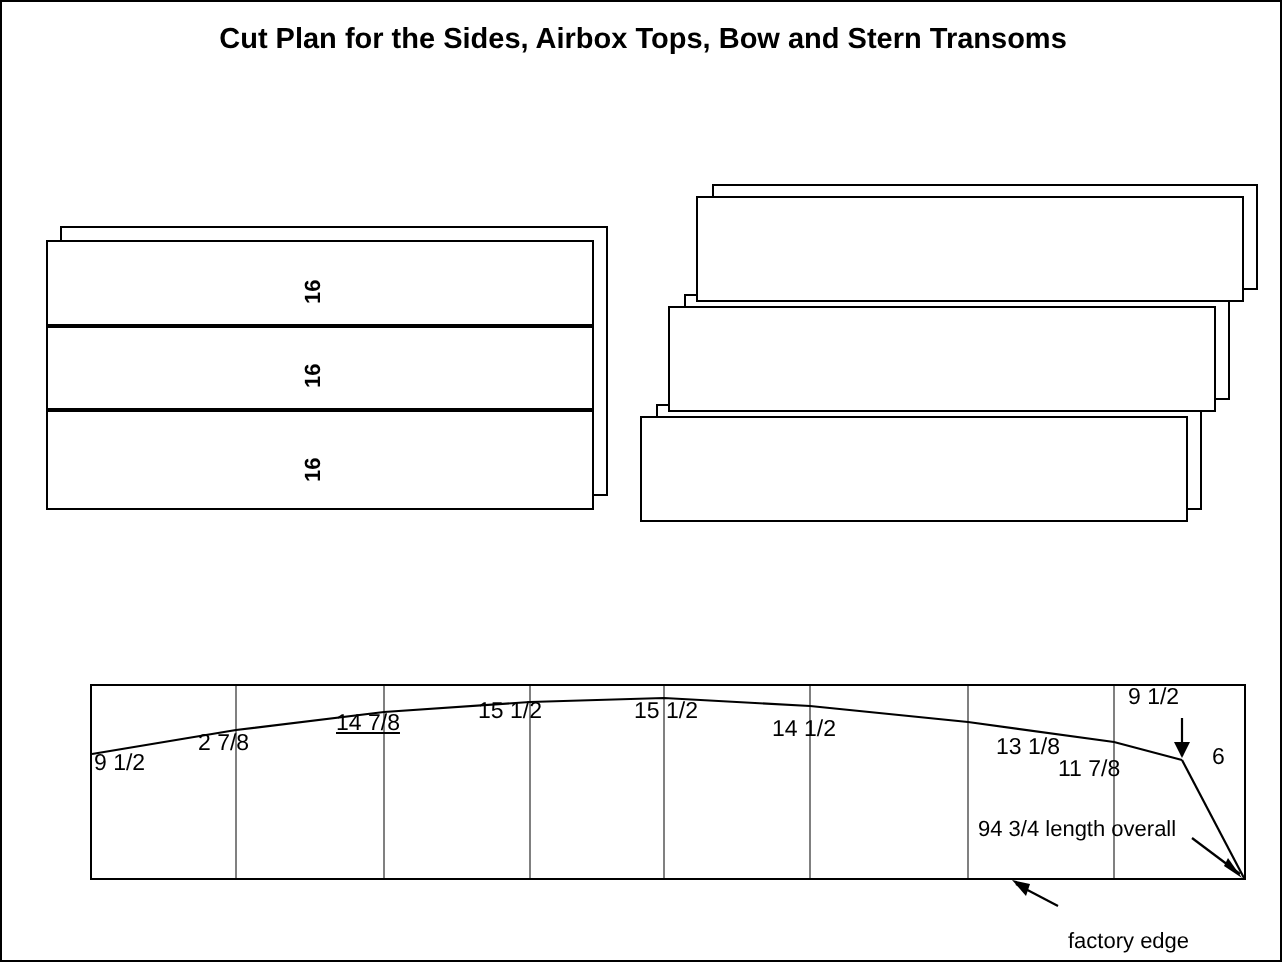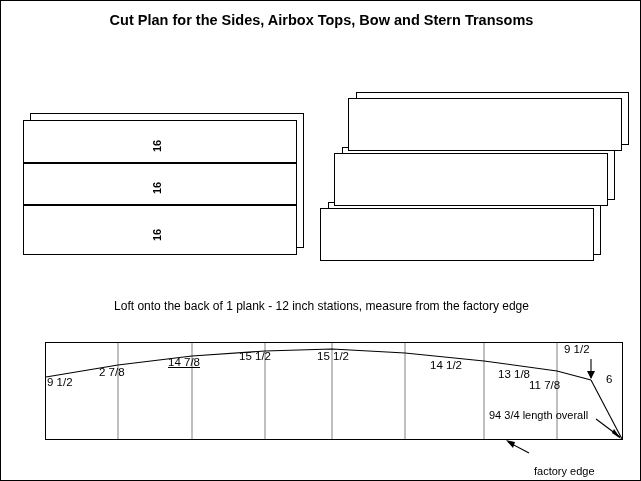--- a/index.html
+++ b/index.html
@@ -129,21 +129,20 @@
 
   <div class="rect back" style="left:355px; top:91px; width:273px; height:53px;"></div>
   <div class="rect front" style="left:347px; top:97px; width:274px; height:53px;"></div>
 
   <div class="rect back" style="left:341px; top:146px; width:273px; height:53px;"></div>
   <div class="rect front" style="left:333px; top:152px; width:274px; height:53px;"></div>
 
   <div class="rect back" style="left:327px; top:201px; width:273px; height:53px;"></div>
   <div class="rect front" style="left:319px; top:207px; width:274px; height:53px;"></div>
 
-  <div class="subtitle2">Loft onto the back of 1 plank - 12 inch stations, measure from the factory edge</div>
 
   <div class="loft-box"></div>
 
   <svg class="svg-layer" viewBox="0 0 641 481" width="641" height="481">
 
     <g stroke="#808080" stroke-width="1">
       <line x1="117" y1="342" x2="117" y2="438"></line>
       <line x1="191" y1="342" x2="191" y2="438"></line>
       <line x1="264" y1="342" x2="264" y2="438"></line>
       <line x1="331" y1="342" x2="331" y2="438"></line>
@@ -170,21 +169,21 @@
       <line x1="528" y1="452" x2="507" y2="441"></line>
       <polyline points="514,441 505,439 512,447" fill="#000000" stroke="none"></polyline>
     </g>
   </svg>
 
   <div class="meas" style="left:46px; top:375px;">9 1/2</div>
   <div class="meas" style="left:98px; top:365px;">2 7/8</div>
   <div class="meas" style="left:167px; top:355px;text-decoration:underline;">14 7/8</div>
   <div class="meas" style="left:238px; top:349px;">15 1/2</div>
   <div class="meas" style="left:316px; top:349px;">15 1/2</div>
-  <div class="meas" style="left:385px; top:358px;margin-left:44px;">14 1/2</div>
+  <div class="meas" style="left:385px; top:358px;">14 1/2</div>
   <div class="meas" style="left:453px; top:367px;margin-left:44px;">13 1/8</div>
   <div class="meas" style="left:528px; top:378px;">11 7/8</div>
   <div class="meas" style="left:563px; top:342px;">9 1/2</div>
   <div class="meas" style="left:605px; top:372px;">6</div>
 
   <div class="note" style="left:488px; top:408px;">94 3/4 length overall</div>
   <div class="note" style="left:533px; top:464px;">factory edge</div>
 
 </div>
 

